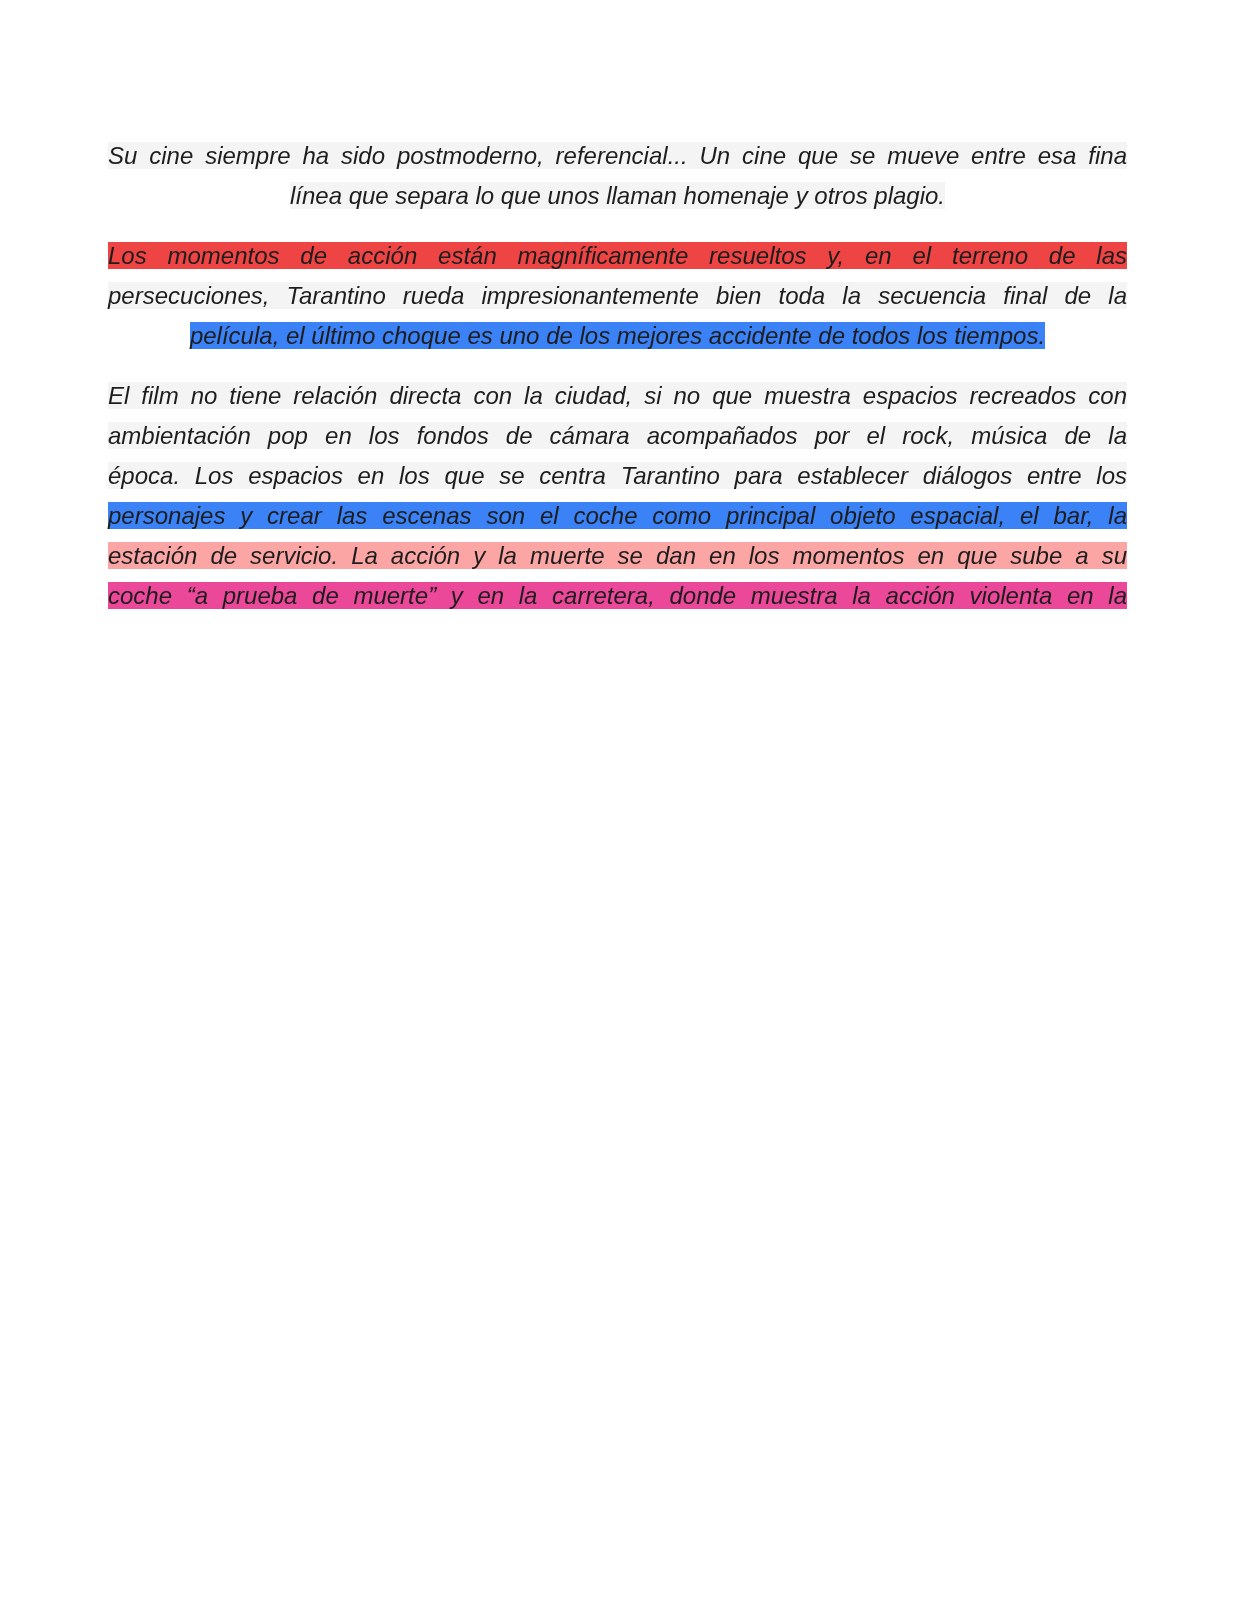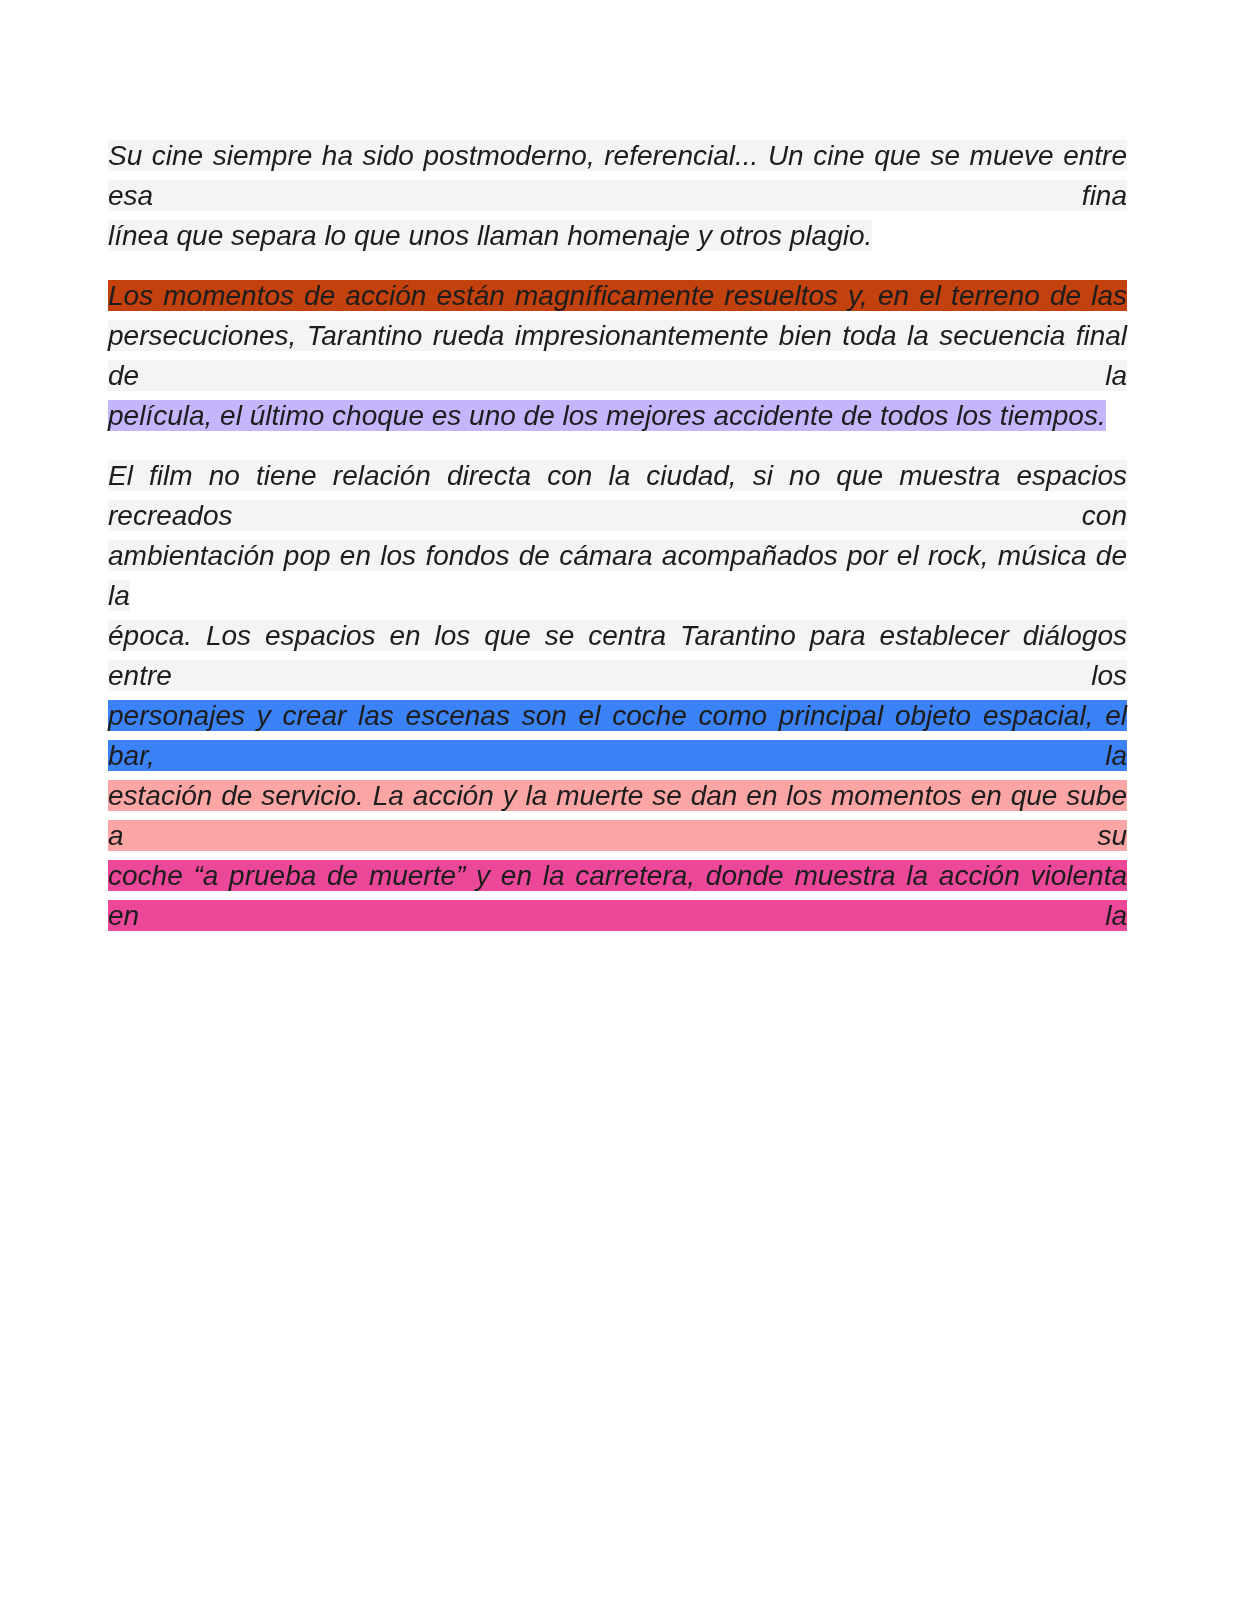--- a/index.html
+++ b/index.html
@@ -21,30 +21,30 @@
     height: 1600px;
     background: #ffffff;
     overflow: hidden;
   }
   .text-block {
     position: absolute;
     left: 108px;
     top: 136px;
     width: 1019px;
     font-style: italic;
-    font-size: 28px;
+    font-size: 24px;
     line-height: 40px;
     letter-spacing: 0;
     color: #1d1d1d;
   }
   .paragraph {
     margin: 0 0 20px 0;
   }
   .line {
-    text-align: left;
+    text-align: center;
     white-space: normal;
   }
   .line.justified {
     text-align: justify;
     text-align-last: justify;
   }
   .hl {
     background: #f4f4f4;
     box-decoration-break: clone;
     -webkit-box-decoration-break: clone;
@@ -53,23 +53,23 @@
 </head>
 <body>
 
 <div class="page">
   <div class="text-block" id="text-block" style="color: rgb(29, 29, 29);">
       <div class="paragraph">
         <div class="line justified"><span class="hl" style="background: rgb(244, 244, 244);">Su cine siempre ha sido postmoderno, referencial... Un cine que se mueve entre esa fina</span></div>
         <div class="line"><span class="hl" style="background: rgb(244, 244, 244);">línea que separa lo que unos llaman homenaje y otros plagio.</span></div>
       </div>
       <div class="paragraph">
-        <div class="line justified"><span class="hl" style="background: #c2410c;">Los momentos de acción están magníficamente resueltos y, en el terreno de las</span></div>
+        <div class="line justified"><span class="hl" style="background: #ef4444;">Los momentos de acción están magníficamente resueltos y, en el terreno de las</span></div>
         <div class="line justified"><span class="hl" style="background: rgb(244, 244, 244);">persecuciones, Tarantino rueda impresionantemente bien toda la secuencia final de la</span></div>
-        <div class="line"><span class="hl" style="background: #c4b5fd;">película, el último choque es uno de los mejores accidente de todos los tiempos.</span></div>
+        <div class="line"><span class="hl" style="background: #3b82f6;">película, el último choque es uno de los mejores accidente de todos los tiempos.</span></div>
       </div>
       <div class="paragraph">
         <div class="line justified"><span class="hl" style="background: rgb(244, 244, 244);">El film no tiene relación directa con la ciudad, si no que muestra espacios recreados con</span></div>
         <div class="line justified"><span class="hl" style="background: rgb(244, 244, 244);">ambientación pop en los fondos de cámara acompañados por el rock, música de la</span></div>
         <div class="line justified"><span class="hl" style="background: rgb(244, 244, 244);">época. Los espacios en los que se centra Tarantino para establecer diálogos entre los</span></div>
         <div class="line justified"><span class="hl" style="background: #3b82f6;">personajes y crear las escenas son el coche como principal objeto espacial, el bar, la</span></div>
         <div class="line justified"><span class="hl" style="background: #fca5a5;">estación de servicio. La acción y la muerte se dan en los momentos en que sube a su</span></div>
         <div class="line justified"><span class="hl" style="background: #ec4899;">coche “a prueba de muerte” y en la carretera, donde muestra la acción violenta en la</span></div>
       </div>
     </div>

